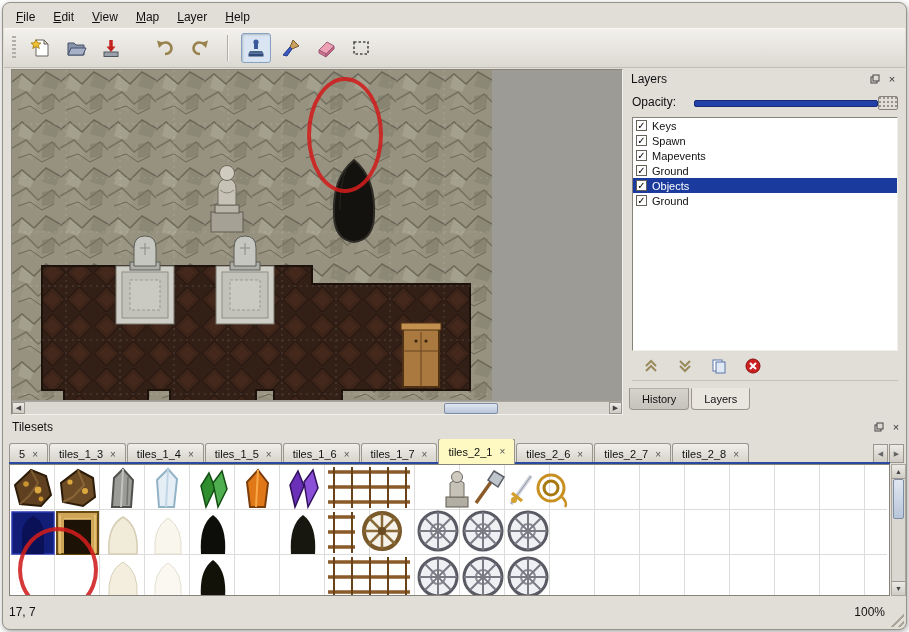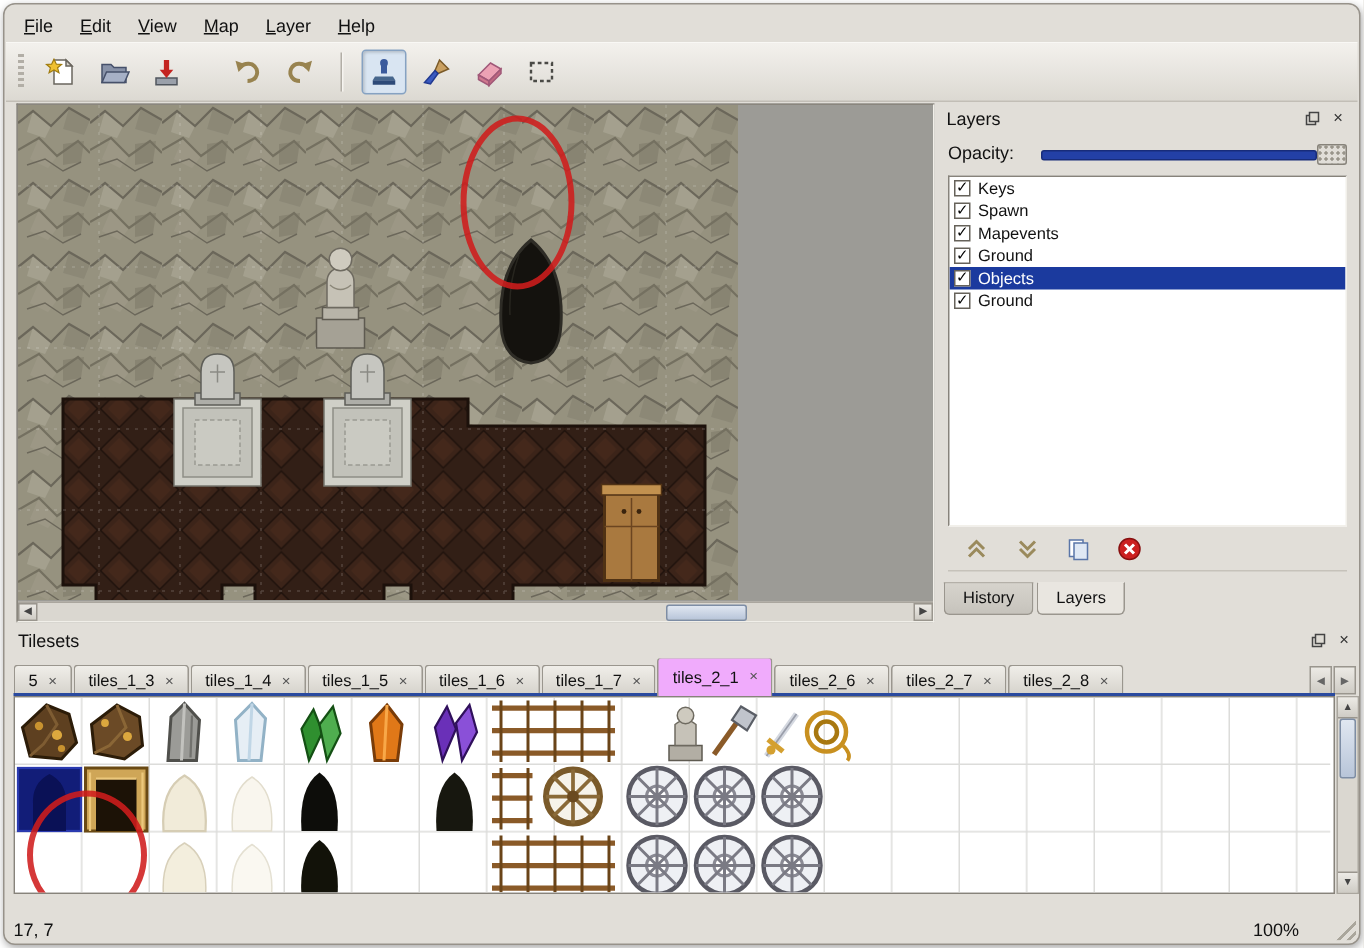--- a/index.html
+++ b/index.html
@@ -77,39 +77,39 @@
   .dock-tab{padding:4px 12px 3px;font-size:11px;background:linear-gradient(#d6d3cc,#c6c3bc);
     border:1px solid #9a968e;border-top-color:#b4b0a8;border-radius:0 0 4px 4px;}
   .dock-tab.active{background:#e9e6e0;border-top-color:#e9e6e0;}
   
   .tilesets-dock{position:absolute;left:4px;top:414px;width:901px;height:194px;}
   .ts-tabbar{position:absolute;left:2px;right:36px;top:22px;height:25px;display:flex;
     align-items:flex-end;overflow:hidden;}
   .ts-tab{height:20px;display:flex;align-items:center;gap:7px;padding:0 9px;
     background:linear-gradient(#f0eee9,#d4d1ca);border:1px solid #9a968e;border-bottom:none;
     border-radius:3px 3px 0 0;margin-right:1px;font-size:11px;flex:none;}
-  .ts-tab.active{height:25px;background:#f0abfc;position:relative;z-index:3;}
+  .ts-tab.active{height:25px;background:#fef9c3;position:relative;z-index:3;}
   .tab-close{font-size:10px;color:#555;}
   .ts-accent{position:absolute;left:2px;right:18px;top:45px;height:2px;background:#2a4a9f;z-index:2;}
   .tab-scroll{position:absolute;right:4px;top:27px;display:flex;gap:1px;}
   .tab-scroll button{width:15px;height:19px;font-size:7px;color:#666;
     background:linear-gradient(#eceae5,#cfccc5);border:1px solid #9a968e;padding:0;}
   .ts-content{position:absolute;left:2px;top:47px;width:881px;height:132px;background:#fff;
     border:1px solid #87837b;box-sizing:border-box;overflow:hidden;z-index:1;}
   .vscroll{position:absolute;right:2px;top:47px;width:15px;height:132px;background:#dad7d0;
     border:1px solid #aaa69e;box-sizing:border-box;}
   .vscroll .arrow{position:absolute;left:0;right:0;height:13px;background:linear-gradient(#eceae5,#cfccc5);
     border-bottom:1px solid #9a968e;font-size:7px;line-height:13px;text-align:center;color:#444;}
   .vscroll .arrow.down{bottom:0;border-bottom:0;border-top:1px solid #9a968e;}
   .vthumb{position:absolute;left:1px;right:1px;top:14px;height:38px;
     background:linear-gradient(#e0e7f1,#b8c5d9);border:1px solid #7d8da5;border-radius:2px;}
   
-  .statusbar{position:absolute;left:6px;right:6px;top:602px;height:22px;display:flex;align-items:flex-end;}
+  .statusbar{position:absolute;left:6px;right:6px;top:602px;height:22px;display:flex;align-items:flex-start;}
   .status-coords{flex:1;}
-  .status-zoom{margin-right:34px;}
+  .status-zoom{margin-right:15px;}
   .grip{position:absolute;right:2px;bottom:2px;width:16px;height:16px;
     background:repeating-linear-gradient(135deg,transparent 0 3px,#aaa69c 3px 5px);
     clip-path:polygon(100% 0,100% 100%,0 100%);}
 </style>
 </head>
 <body>
 
 <div class="window">
 
   <div class="menubar">

